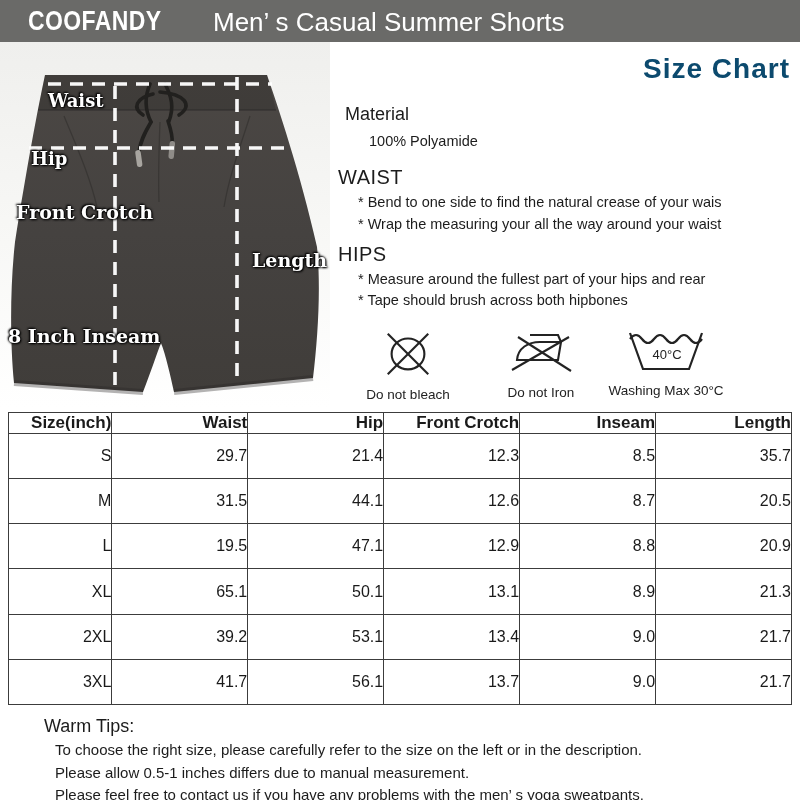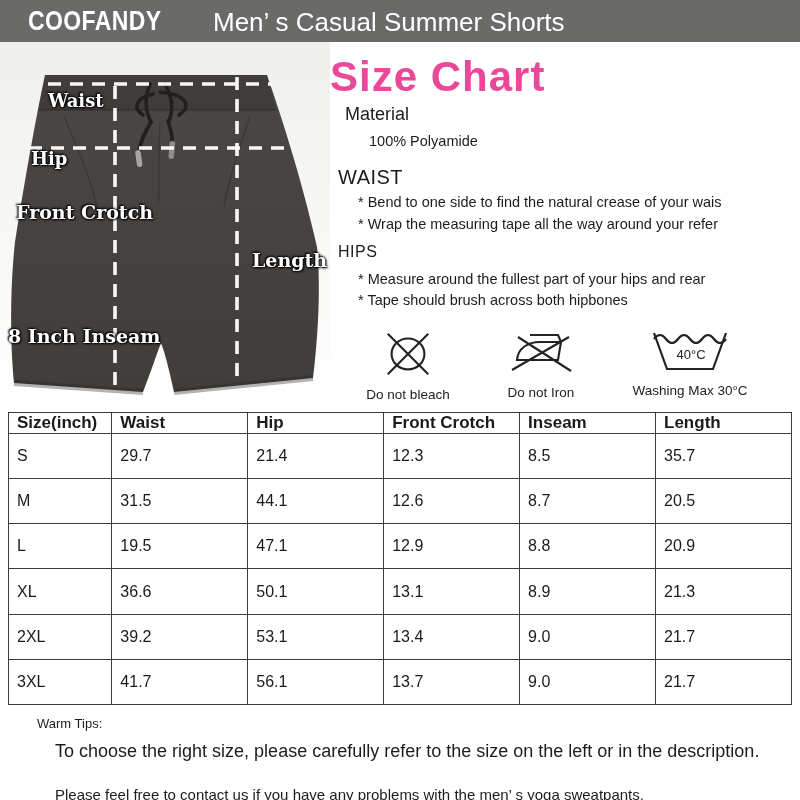--- a/index.html
+++ b/index.html
@@ -22,49 +22,49 @@
   .mlabel { position:absolute; font-family:"DejaVu Serif", serif; font-weight:bold;
             color:#fff; font-size:18px; white-space:nowrap;
             text-shadow:0 0 3px #000, 1px 1px 2px #000, -1px -1px 2px #000; }
   .lb-waist { left:48px; top:48px; }
   .lb-hip { left:31px; top:106px; }
   .lb-crotch { left:16px; top:159px; font-size:19px; }
   .lb-length { left:252px; top:207px; font-size:19px; }
   .lb-inseam { left:8px; top:283px; font-size:19px; }
 
   
-  .size-chart-title { position:absolute; left:330px; top:53px; width:460px; text-align:left;
-            font-size:42px; font-weight:600; letter-spacing:1px; color:#ec4899; }
+  .size-chart-title { position:absolute; left:330px; top:53px; width:460px; text-align:right;
+            font-size:28px; font-weight:600; letter-spacing:1px; color:#0c4a6e; }
   .material-h { position:absolute; left:345px; top:104px; font-size:18px; font-weight:500; }
   .material-v { position:absolute; left:369px; top:133px; font-size:14.5px; }
   .sec-h1 { position:absolute; left:338px; top:166px; font-size:20px; font-weight:500; letter-spacing:.5px; }
   .b11 { position:absolute; left:358px; top:194px; font-size:14.5px; }
   .b12 { position:absolute; left:358px; top:216px; font-size:14.5px; }
-  .sec-h2 { position:absolute; left:338px; top:243px; font-size:16px; font-weight:500; letter-spacing:.5px; }
+  .sec-h2 { position:absolute; left:338px; top:243px; font-size:20px; font-weight:500; letter-spacing:.5px; }
   .b21 { position:absolute; left:358px; top:271px; font-size:14.5px; }
   .b22 { position:absolute; left:358px; top:292px; font-size:14.5px; }
 
   .care { position:absolute; top:326px; display:flex; flex-direction:column; align-items:center; }
   .care-bleach { left:348px; width:120px; }
   .care-iron { left:481px; width:120px; }
-  .care-wash { left:619px; width:142px;text-align:center; }
+  .care-wash { left:595px; width:142px;text-align:center; }
   .care-label { margin-top:7px; font-size:13.5px; color:#222; white-space:nowrap; }
   .care svg { display:block; }
 
   
   table.size { position:absolute; left:8px; top:412px; width:784px; height:293px;
             border-collapse:collapse; table-layout:fixed; }
-  table.size th, table.size td { border:1.5px solid #3c3c3c; text-align:left; vertical-align:middle;
+  table.size th, table.size td { border:1.5px solid #3c3c3c; text-align:right; vertical-align:middle;
             font-size:16px; color:#1a1a1a;padding-left:8px; }
   table.size th { font-size:17px; font-weight:bold; }
   col.c0 { width:13.2%; }
 
   
-  .tips-h { position:absolute; left:37px; top:716px; font-size:13px;text-align:center; }
-  .tip1 { position:absolute; left:55px; top:741px; font-size:18px; }
+  .tips-h { position:absolute; left:44px; top:716px; font-size:18px;text-align:center; }
+  .tip1 { position:absolute; left:55px; top:741px; font-size:15px; }
   .tip2 { position:absolute; left:55px; top:764px; font-size:15px; }
   .tip3 { position:absolute; left:55px; top:786px; font-size:15px; }
 </style>
 </head>
 <body>
 
 <div id="stage">
 
   <div class="topbar">
     <div class="brand">COOFANDY</div>
@@ -127,21 +127,21 @@
     <div class="mlabel lb-length">Length</div>
     <div class="mlabel lb-inseam">8 Inch Inseam</div>
   </div>
 
   <div class="size-chart-title">Size Chart</div>
   <div class="material-h">Material</div>
   <div class="material-v">100% Polyamide</div>
 
   <div class="sec-h1">WAIST</div>
   <div class="b11">* Bend to one side to find the natural crease of your wais</div>
-  <div class="b12">* Wrap the measuring tape all the way around your refer</div>
+  <div class="b12">* Wrap the measuring your all the way around your waist</div>
 
   <div class="sec-h2">HIPS</div>
   <div class="b21">* Measure around the fullest part of your hips and rear</div>
   <div class="b22">* Tape should brush across both hipbones</div>
 
   <div class="care care-bleach">
     <svg width="58" height="54" viewBox="0 0 60 56">
       <g stroke="#232323" stroke-width="2.2" fill="none">
         <ellipse cx="30" cy="29" rx="17" ry="16"></ellipse>
         <path d="M9,8 L51,50"></path>
@@ -213,21 +213,21 @@
       <tr>
         <td>L</td>
         <td>19.5</td>
         <td>47.1</td>
         <td>12.9</td>
         <td>8.8</td>
         <td>20.9</td>
       </tr>
       <tr>
         <td>XL</td>
-        <td>36.6</td>
+        <td>65.1</td>
         <td>50.1</td>
         <td>13.1</td>
         <td>8.9</td>
         <td>21.3</td>
       </tr>
       <tr>
         <td>2XL</td>
         <td>39.2</td>
         <td>53.1</td>
         <td>13.4</td>
@@ -240,15 +240,16 @@
         <td>56.1</td>
         <td>13.7</td>
         <td>9.0</td>
         <td>21.7</td>
       </tr>
     </tbody>
   </table>
 
   <div class="tips-h">Warm Tips:</div>
   <div class="tip1">To choose the right size, please carefully refer to the size on the left or in the description.</div>
+  <div class="tip2">Please allow 0.5-1 inches differs due to manual measurement.</div>
   <div class="tip3">Please feel free to contact us if you have any problems with the men’ s yoga sweatpants.</div>
 
 </div>
 
 </body></html>

